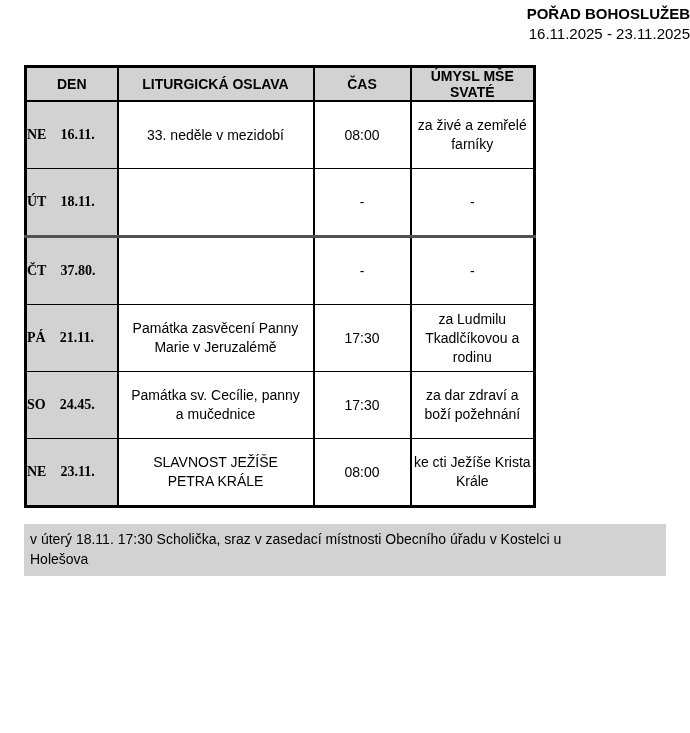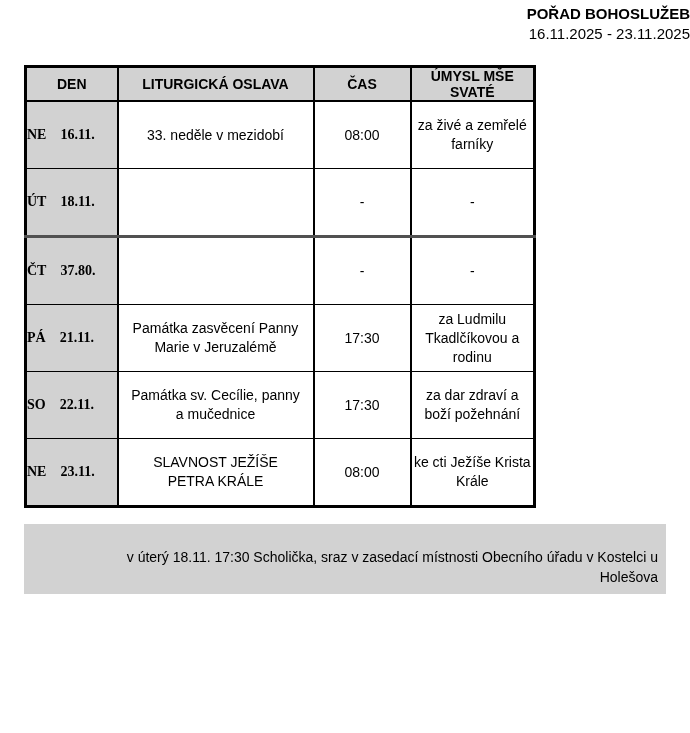--- a/index.html
+++ b/index.html
@@ -78,25 +78,24 @@
     padding: 0 2px;
   }
   tr.heavy-top td {
     border-top: 3px solid #515151;
   }
   .footer-note {
     box-sizing: border-box;
     width: 642px;
     margin: 16px 0 0 24px;
     background: #d2d2d2;
-    padding: 23px 8px 7px 6px;
+    padding: 5px 8px 7px 6px;
     font-size: 14px;
     line-height: 20px;
     white-space: pre-line;
-    text-align: right;
   }
 </style>
 </head>
 <body>
 
 <div class="page-header">
   <div class="title-line">POŘAD BOHOSLUŽEB</div>
   <div class="date-line">16.11.2025 - 23.11.2025</div>
 </div>
 
@@ -158,21 +157,21 @@
     </td>
     <td class="celebration-cell">Památka zasvěcení Panny
 Marie v Jeruzalémě</td>
     <td class="time-cell">17:30</td>
     <td class="intention-cell">za Ludmilu Tkadlčíkovou a rodinu</td>
   </tr>
       <tr>
     <td class="day-cell">
       <div class="day-inner">
         <span class="day-abbr">SO</span>
-        <span class="day-date">22.11.</span>
+        <span class="day-date">24.45.</span>
       </div>
     </td>
     <td class="celebration-cell">Památka sv. Cecílie, panny
 a mučednice</td>
     <td class="time-cell">17:30</td>
     <td class="intention-cell">za dar zdraví a boží požehnání</td>
   </tr>
       <tr>
     <td class="day-cell">
       <div class="day-inner">

